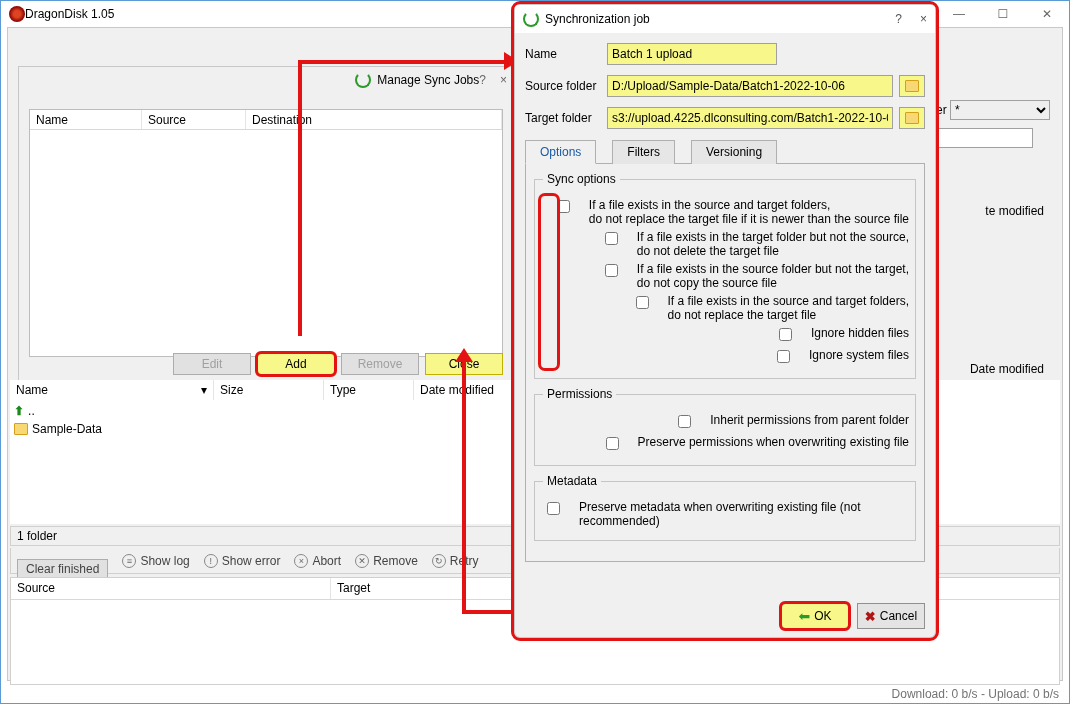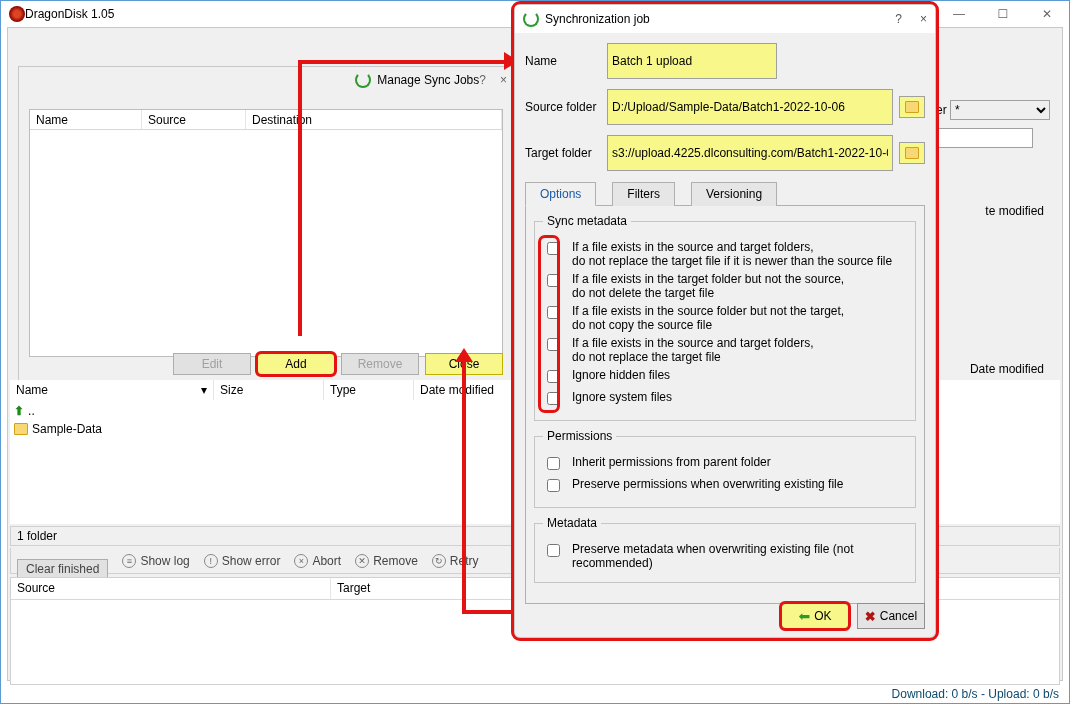--- a/index.html
+++ b/index.html
@@ -8,21 +8,21 @@
 
   
   .main-window { position:absolute; inset:0; border:1px solid #5a9bd5; }
   .main-title { position:absolute; top:0; left:0; right:0; height:26px; background:#fff; display:flex; align-items:center; padding-left:8px; color:#000; }
   .win-controls { position:absolute; top:0; right:0; display:flex; }
   .win-controls div { width:44px; height:26px; display:flex; align-items:center; justify-content:center; color:#666; }
   .win-close { color:#222; }
 
   .main-body { position:absolute; top:26px; left:6px; right:6px; bottom:22px; border:1px solid #c8c8c8; background:#f0f0f0; }
 
-  .status-bar { position:absolute; bottom:2px; right:10px; color:#0c4a6e; }
+  .status-bar { position:absolute; bottom:2px; right:10px; color:#737373; }
 
   
   .right-hint { position:absolute; top:72px; right:12px; color:#000; }
   .right-hint input, .right-hint select { width:100px; height:20px; border:1px solid #a0a0a0; }
   .right-date-col { position:absolute; right:18px; color:#000; }
   .right-date1 { top:176px; }
   .right-date2 { top:334px; }
   .right-finished { top:552px; right:18px; }
 
   
@@ -61,32 +61,32 @@
   .op-hdr div { padding:3px 6px; border-right:1px solid #e5e5e5; }
 
   
   .sync-window { position:absolute; top:4px; left:514px; width:422px; height:634px; background:#f0f0f0; border:1px solid #c8c8c8; z-index:10; outline:3px solid #e41313; border-radius:6px; }
   .sync-title { height:28px; display:flex; align-items:center; padding:0 8px; justify-content:space-between; background:#fff;}
   .sync-title .left { display:flex; align-items:center; gap:6px; font-size:13px;}
   .sync-title .right { display:flex; gap:18px; font-size:14px; color:#555;}
   .sync-body { padding:10px 10px 0 10px; }
   .row { display:flex; align-items:center; margin-bottom:10px; gap:6px;}
   .row label { width:76px; }
-  .row input[type=text] { height:36px; border:1px solid #a0a0a0; padding:2px 4px; background:#fff;}
+  .row input[type=text] { height:22px; border:1px solid #a0a0a0; padding:2px 4px; background:#fff;}
   .hl-in { background:#f8f88a !important; }
   .browse { width:26px; height:22px; background:#f8f88a; border:1px solid #a0a0a0; display:flex; align-items:center; justify-content:center;}
 
   .tabs { display:flex; margin-top:4px;}
   .tab { padding:4px 14px; border:1px solid #b0b0b0; border-bottom:none; background:#e6e6e6; margin-right:16px; position:relative; top:1px;}
   .tab.active { background:#f0f0f0; border-bottom:1px solid #f0f0f0; color:#1a5aa8;}
   .tab-body { border:1px solid #b0b0b0; padding:8px 8px 12px 8px; }
 
   fieldset.grp { border:1px solid #c5c5c5; margin:0 0 8px 0; padding:8px 6px 8px 8px; position:relative;}
   fieldset.grp legend { padding:0 4px; color:#000;}
-  .chk { display:flex; align-items:flex-start; gap:9px; margin:4px 0;}
+  .chk { display:flex; align-items:flex-start; gap:16px; margin:4px 0;justify-content:flex-end;}
   .chk input { margin-top:2px; width:13px; height:13px;}
   .chk span { line-height:14px; }
   .red-strip { position:absolute; top:10px; left:6px; width:16px; bottom:10px; outline:3px solid #e41313; border-radius:4px; pointer-events:none;}
 
   .dlg-btns { position:absolute; bottom:8px; right:10px; display:flex; gap:8px;}
   .dbtn { width:68px; height:26px; border:1px solid #909090; display:flex; align-items:center; justify-content:center; gap:4px; background:#e4e4e4;}
   .dbtn.ok { background:#f8f88a; }
   .ok-ic { color:#2a9a2a; font-size:14px; }
   .x-ic { color:#b01515; font-weight:bold; font-size:13px;}
 
@@ -245,21 +245,21 @@
         </div>
     </div>
 
     <div class="tabs">
       <div class="tab active">Options</div>
       <div class="tab">Filters</div>
       <div class="tab">Versioning</div>
     </div>
     <div class="tab-body">
       <fieldset class="grp">
-        <legend>Sync metadata</legend>
+        <legend>Sync options</legend>
         <div class="red-strip"></div>
         <div class="chk">
             <input type="checkbox" style="">
             <span style="white-space:pre-line">If a file exists in the source and target folders,
 do not replace the target file if it is newer than the source file</span>
           </div>
         <div class="chk">
             <input type="checkbox" style="">
             <span style="white-space:pre-line">If a file exists in the target folder but not the source,
 do not delete the target file</span>

